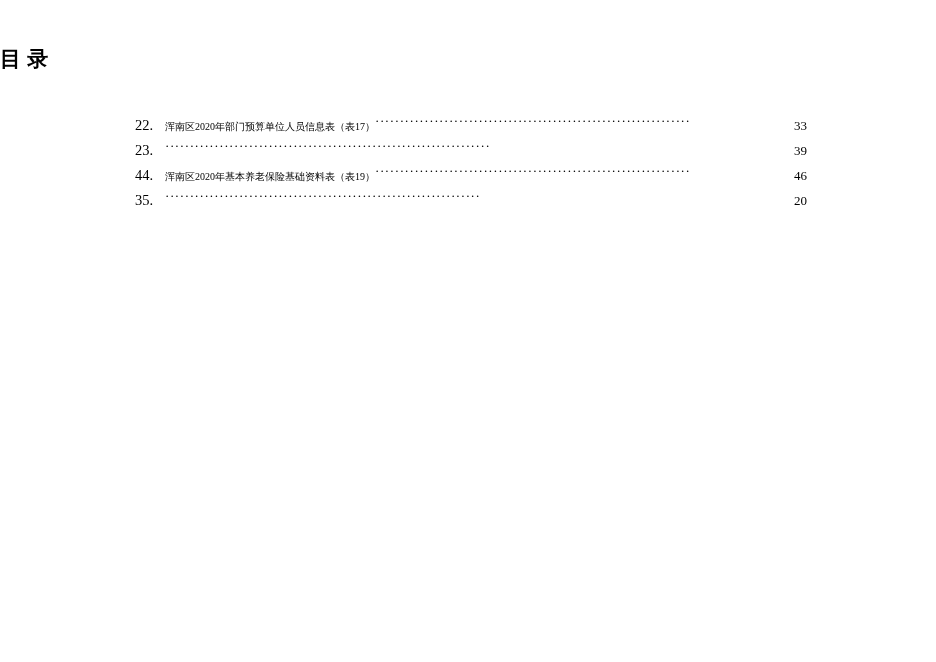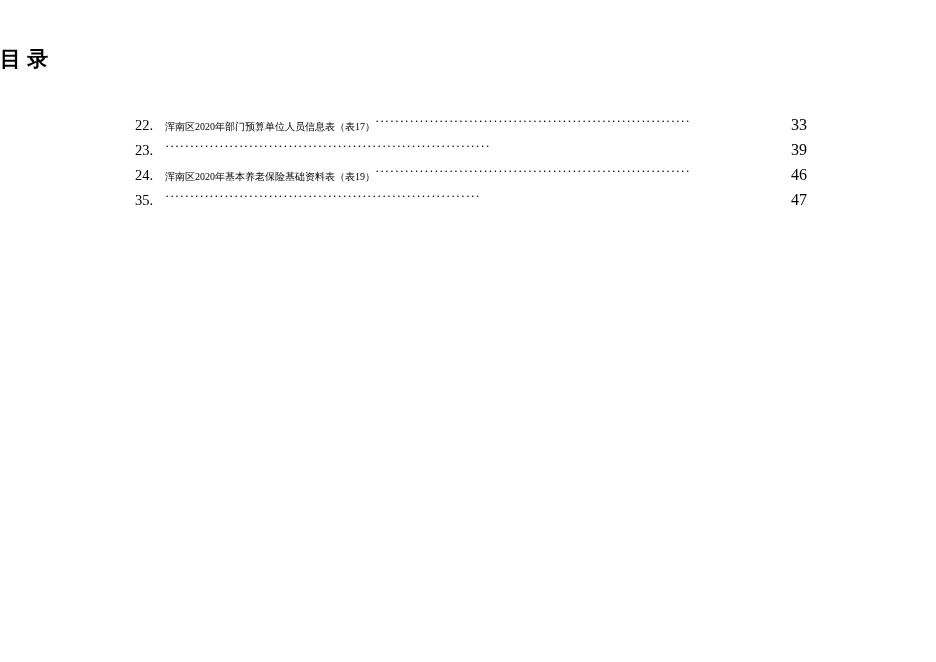--- a/index.html
+++ b/index.html
@@ -70,21 +70,21 @@
     left: 0;
     white-space: nowrap;
     font-size: 13px;
     letter-spacing: 0.6px;
     color: #000;
     font-family: "Liberation Serif", "DejaVu Serif", serif;
   }
   .toc-page {
     flex: 0 0 30px;
     text-align: right;
-    font-size: 16px;
+    font-size: 13px;
     font-family: "Liberation Serif", "DejaVu Serif", serif;
   }
 </style>
 </head>
 <body>
 
 <div class="page">
 
   <div class="doc-title">目    录</div>
 
@@ -101,30 +101,30 @@
 
     <div class="toc-row">
       <div class="toc-num">23.</div>
       <div class="toc-leader">
           <span>··································································</span>
         </div>
       <div class="toc-page">39</div>
     </div>
 
     <div class="toc-row">
-      <div class="toc-num">24.</div>
+      <div class="toc-num">44.</div>
       <div class="toc-text">浑南区2020年基本养老保险基础资料表（表19）</div>
       <div class="toc-leader">
           <span>································································</span>
         </div>
       <div class="toc-page">46</div>
     </div>
 
     <div class="toc-row">
       <div class="toc-num">35.</div>
       <div class="toc-leader">
           <span>································································</span>
         </div>
-      <div class="toc-page">47</div>
+      <div class="toc-page">20</div>
     </div>
 
   </div>
 </div>
 
 </body></html>

